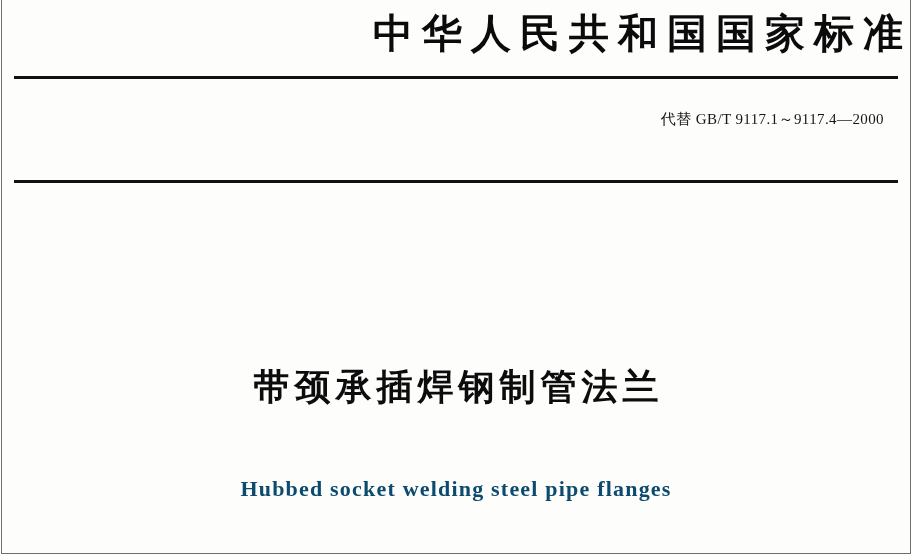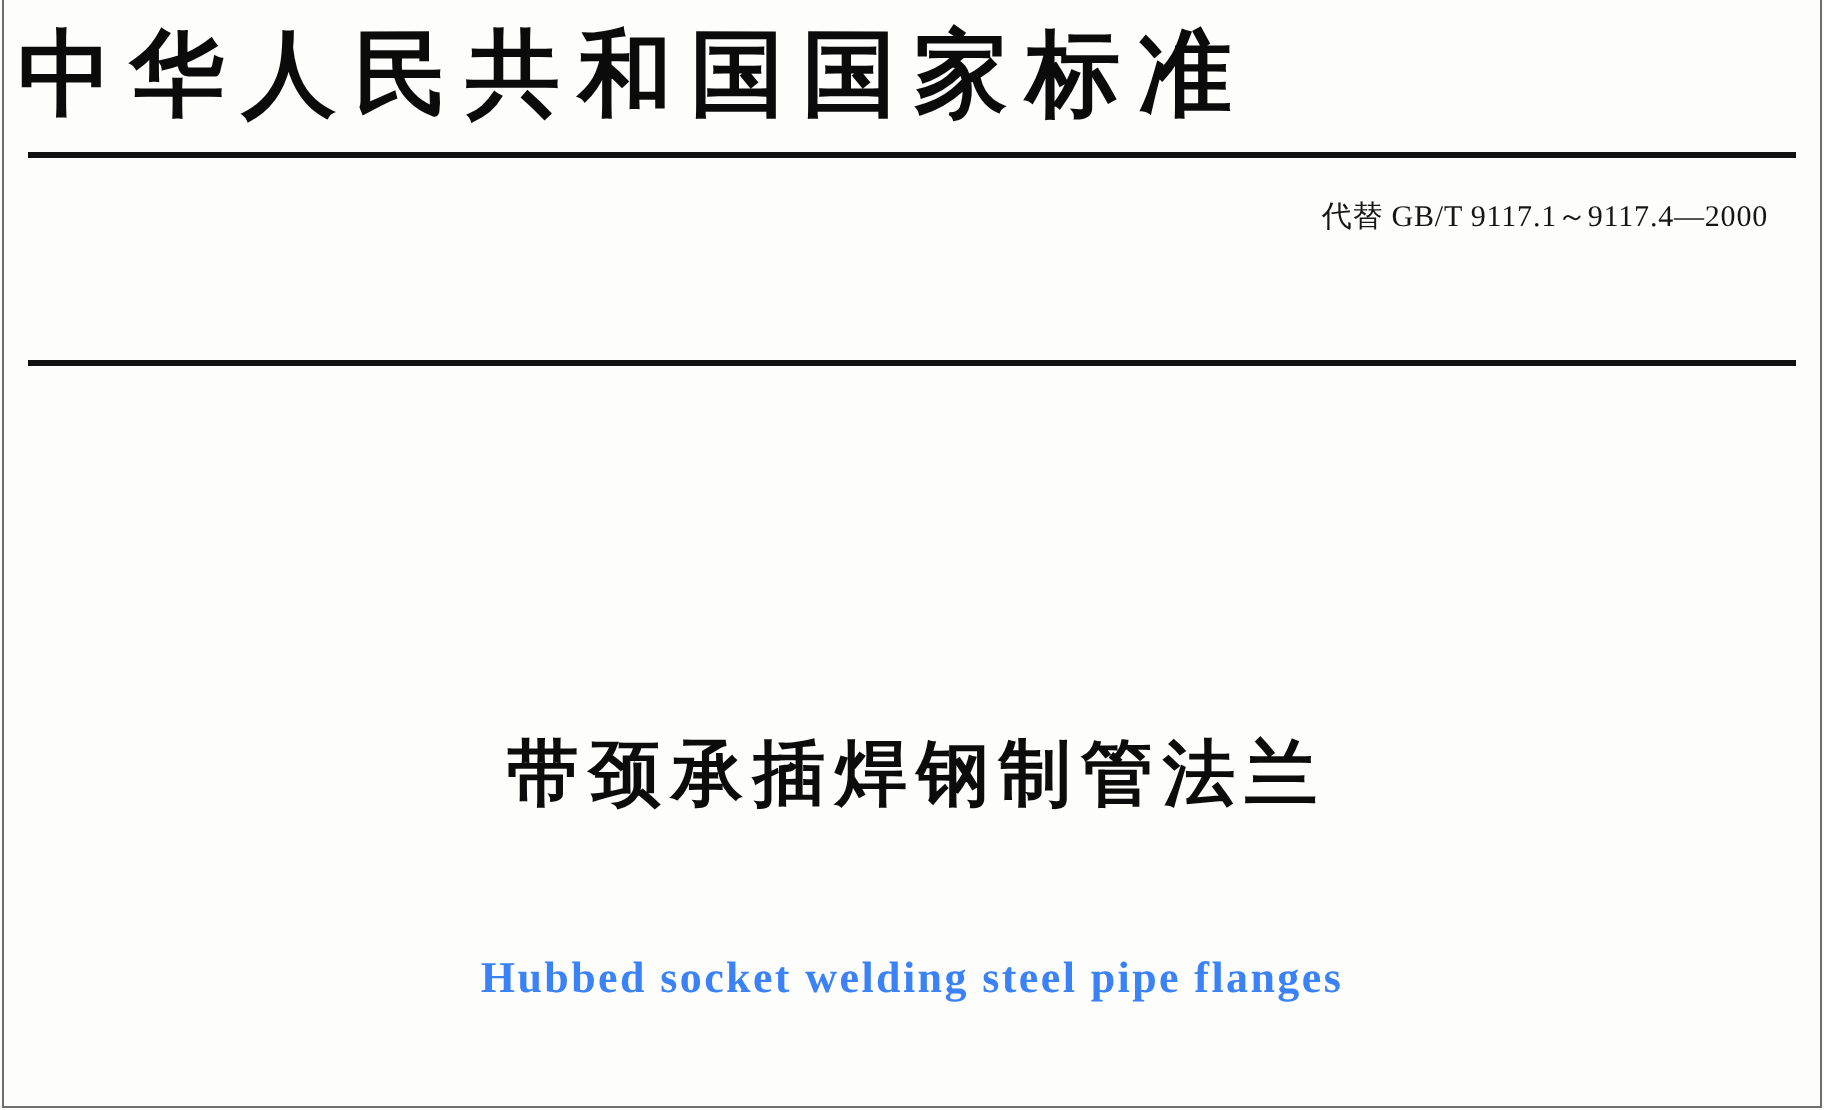--- a/index.html
+++ b/index.html
@@ -33,24 +33,24 @@
     border-right: 1px solid #6f6f6f;
     border-bottom: 1px solid #6f6f6f;
     pointer-events: none;
   }
 
   .std-title {
     position: absolute;
     left: 0;
     right: 0;
     top: 6px;
-    text-align: left;
+    text-align: right;
     font-family: "DejaVu Sans", sans-serif;
     font-weight: bold;
-    font-size: 47px;
+    font-size: 40px;
     letter-spacing: 9px;
     color: #0b0b0b;
     white-space: nowrap;
     text-indent: 9px;
   }
 
   .rule-top {
     position: absolute;
     left: 14px;
     right: 14px;
@@ -75,21 +75,21 @@
   }
   .code-main {
     font-family: "DejaVu Sans", sans-serif;
     font-weight: bold;
     font-size: 25px;
     letter-spacing: 0.5px;
     color: #0b0b0b;
     line-height: 1.05;
   }
   .code-sub {
-    margin-top: 5px;
+    margin-top: 16px;
     font-family: "Liberation Serif", serif;
     font-size: 15px;
     letter-spacing: 0.4px;
     color: #161616;
   }
 
   .doc-title-cn {
     position: absolute;
     left: 0;
     right: 0;
@@ -106,21 +106,21 @@
   .doc-title-en {
     position: absolute;
     left: 0;
     right: 0;
     top: 476px;
     text-align: center;
     font-family: "Liberation Serif", serif;
     font-weight: bold;
     font-size: 22px;
     letter-spacing: 1.2px;
-    color: #3b82f6;
+    color: #0c4a6e;
   }
 </style>
 </head>
 <body>
 
 <div class="page">
 
   <div class="std-title">中华人民共和国国家标准</div>
 
   <div class="rule-top"></div>

